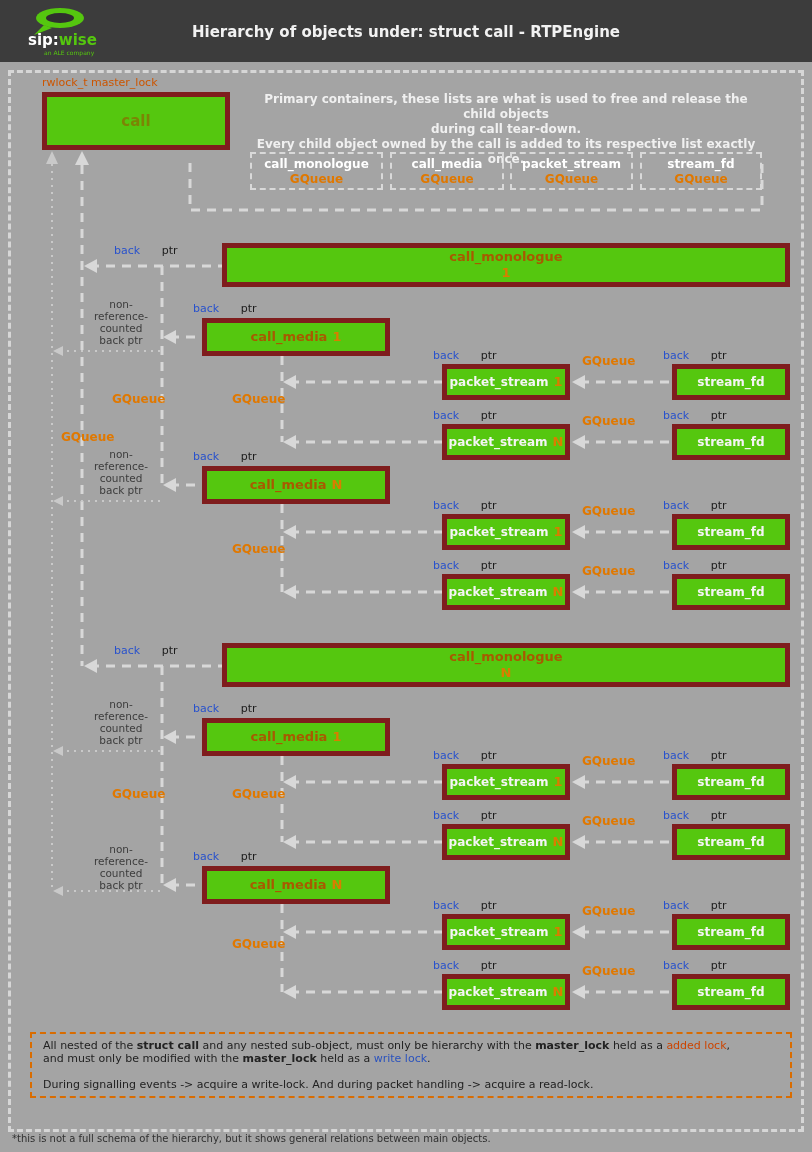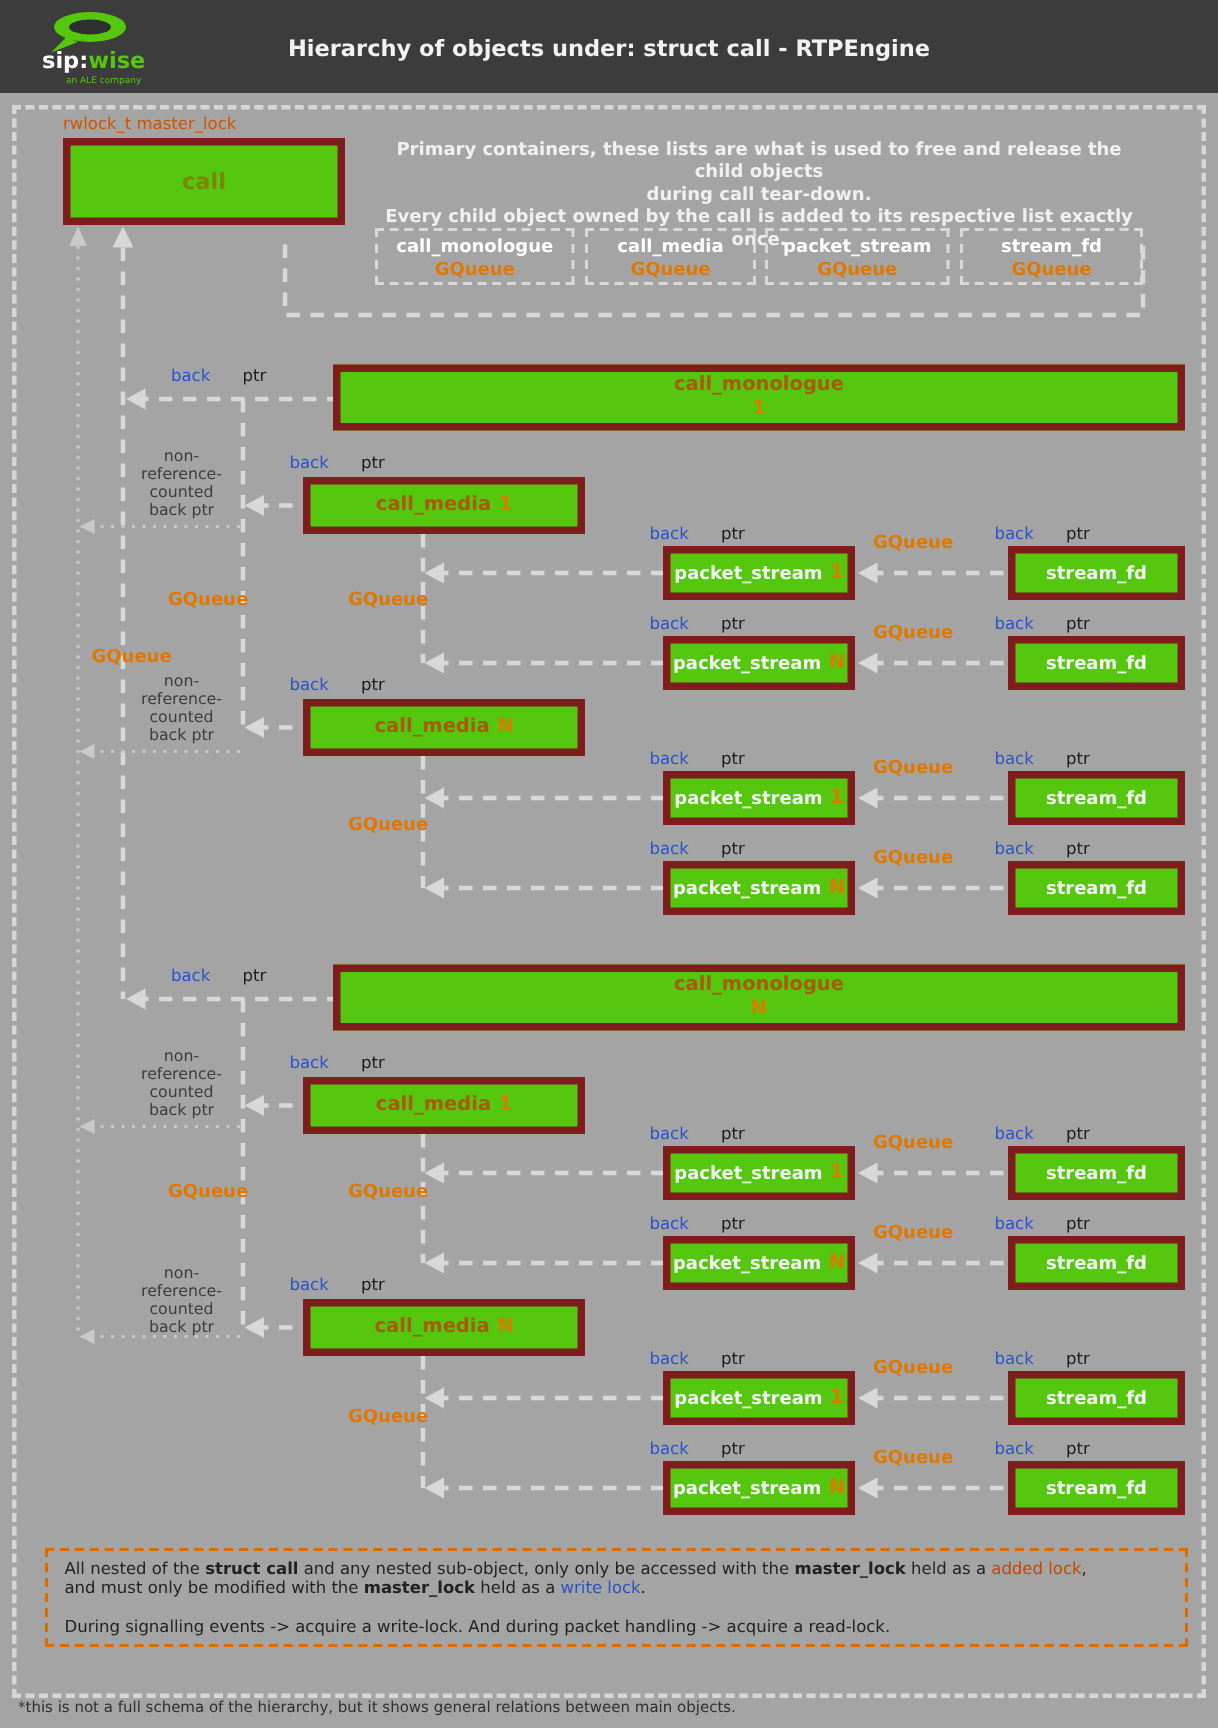--- a/index.html
+++ b/index.html
@@ -309,20 +309,20 @@
     <div>back ptr</div>
   </div>
   <div class="nr" style="left:85px;top:843px">
     <div>non-</div>
     <div>reference-</div>
     <div>counted</div>
     <div>back ptr</div>
   </div>
 
   <div class="legend">
-    <p><span>All nested of the </span><span class="b">struct call</span><span> and any nested sub-object, only only be accessed with the </span><span class="b">master_lock</span><span> held as a </span><span class="rl">added lock</span><span>,</span></p>
+    <p><span>All nested of the </span><span class="b">struct call</span><span> and any nested sub-object, must only be hierarchy with the </span><span class="b">master_lock</span><span> held as a </span><span class="rl">added lock</span><span>,</span></p>
     <p><span>and must only be modified with the </span><span class="b">master_lock</span><span> held as a </span><span class="wl">write lock</span><span>.</span></p>
     <p class="gap3">During signalling events -&gt; acquire a write-lock. And during packet handling -&gt; acquire a read-lock.</p>
   </div>
 
   <div class="fnote">*this is not a full schema of the hierarchy, but it shows general relations between main objects.</div>
 
 </div>
 
 </body></html>

